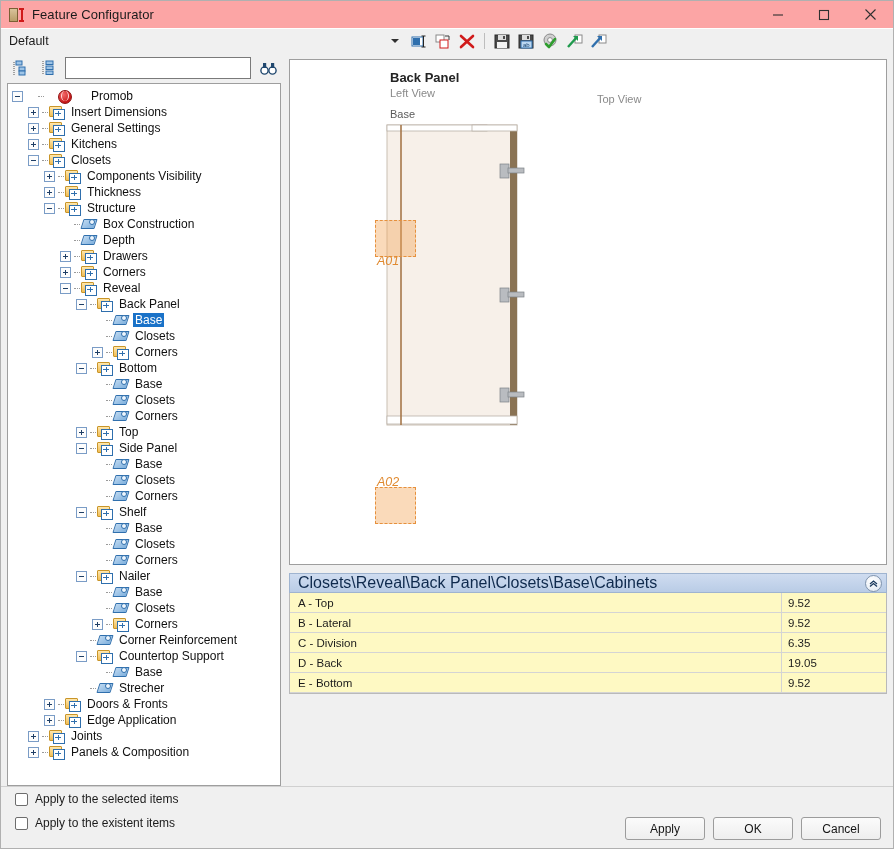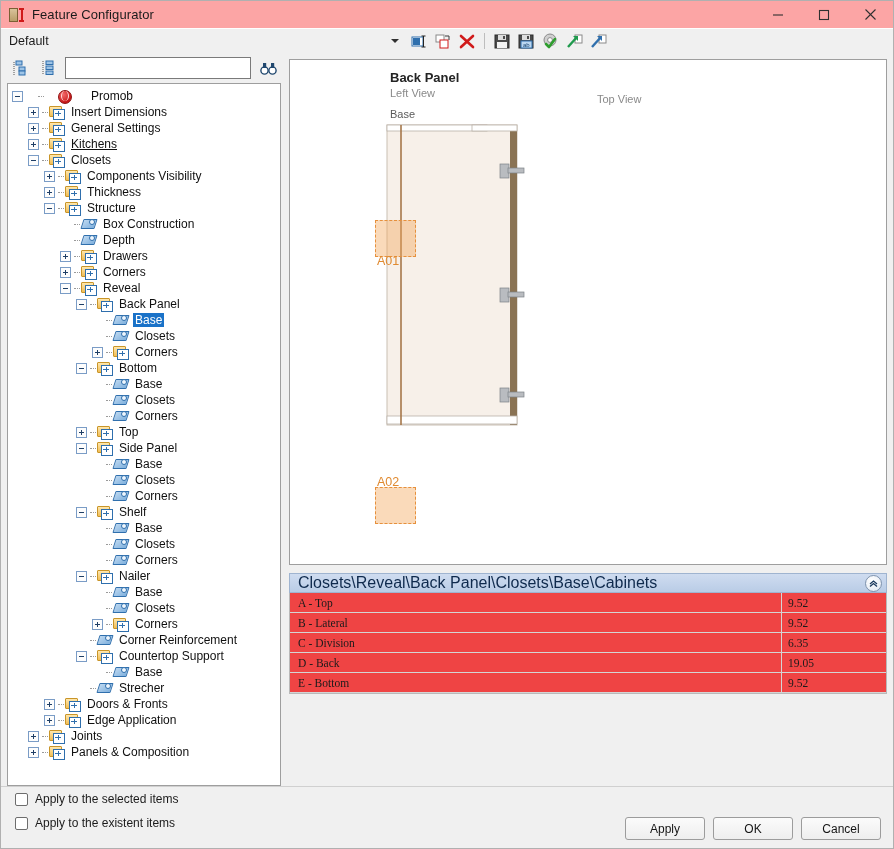--- a/index.html
+++ b/index.html
@@ -207,20 +207,21 @@
     position: absolute; left: 307px; top: 33px;
     font-size: 11px; color: #8a8a8a;
   }
   .draw-base {
     position: absolute; left: 100px; top: 48px;
     font-size: 11px; color: #5a5a5a;
   }
   .callout-label {
     position: absolute; font-size: 12.5px; color: #e08a30;
     font-family: "Liberation Sans", sans-serif;
+    font-style: italic;
   }
   .hl {
     position: absolute; background: rgba(243,166,90,0.42);
     border: 1px dashed #e6903c;
   }
 
   
   .table-sec {
     margin-top: 8px; flex: 1; min-height: 0;
     display: flex; flex-direction: column;
@@ -235,22 +236,21 @@
   }
   .collapse-btn {
     position: absolute; right: 4px; top: 1px;
     width: 17px; height: 17px; border-radius: 50%;
     background: radial-gradient(circle at 40% 32%, #ffffff, #dfe7f2);
     border: 1px solid #7f93ad;
     display: flex; align-items: center; justify-content: center;
   }
   .grid {
     border: 1px solid #b9b9b9; border-top: none;
-    background: #ef4444;
-    font-family: Liberation Serif, serif;
+    background: #fef9c3;
   }
   .grow {
     display: flex; height: 20px; align-items: stretch;
     border-bottom: 1px solid #d4d4d4;
     font-size: 11.5px; color: #1b1b1b;
   }
   .gcell-name {
     flex: 1; display: flex; align-items: center; padding-left: 8px;
     border-right: 1px solid #d4d4d4;
   }
@@ -435,21 +435,21 @@
               <span class="tlabel">Insert Dimensions</span>
             </div>
             <div class="tnode" style="padding-left: 16px;">
               <span class="expander plus"></span>
               <span class="dots"></span>
               <span class="ico folder">
                 <i></i>
               </span>
               <span class="tlabel">General Settings</span>
             </div>
-            <div class="tnode" style="padding-left: 16px; text-decoration: underline;">
+            <div class="tnode" style="padding-left: 16px;">
               <span class="expander plus"></span>
               <span class="dots"></span>
               <span class="ico folder">
                 <i></i>
               </span>
               <span class="tlabel">Kitchens</span>
             </div>
             <div class="tnode" style="padding-left: 16px;">
               <span class="expander "></span>
               <span class="dots"></span>

